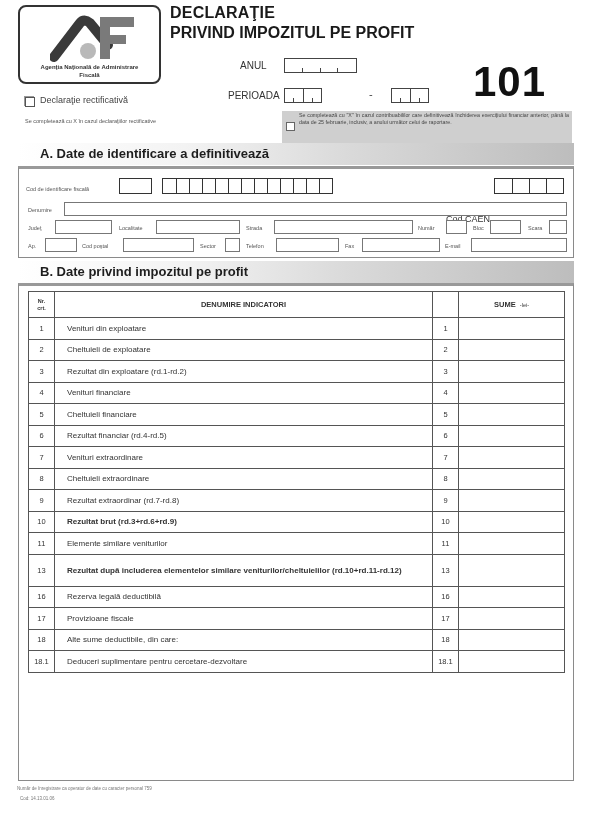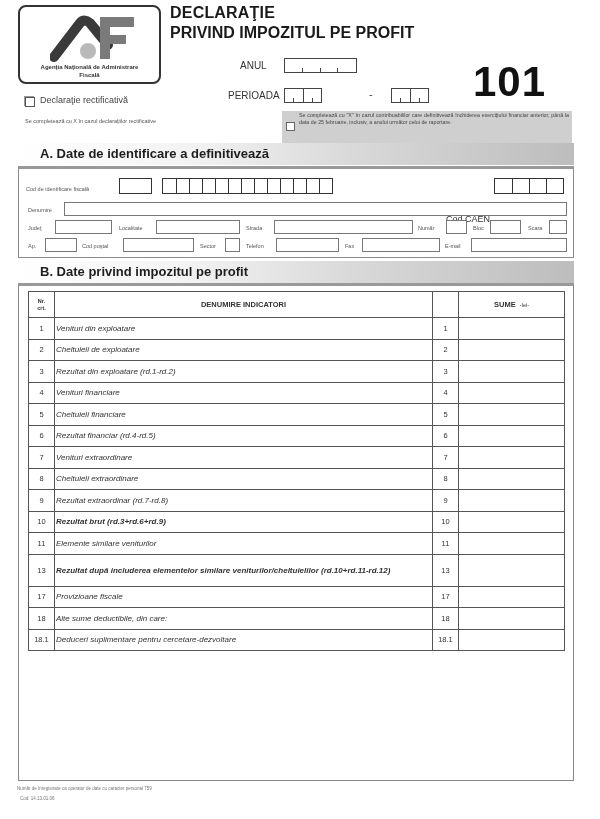--- a/index.html
+++ b/index.html
@@ -49,21 +49,21 @@
   .digit-row .d + .d { border-left: 1px solid #333; }
   .caen-label { position: absolute; left: 446px; top: 182px; font-size: 9px; color: #333; margin-top: 32px; }
 
   
   .sec-b-box { position: absolute; left: 18px; top: 283px; width: 556px; height: 498px; border: 1px solid #8a8a8a; border-top: 3px solid #999; background: #fff; }
   table.ind { position: absolute; left: 28px; top: 291px; width: 537px; border-collapse: collapse; font-size: 8px; color: #333; }
   table.ind td, table.ind th { border: 1px solid #555; }
   table.ind th { height: 26px; font-weight: bold; font-size: 7.5px; color: #333; }
   table.ind td { height: 21.5px; }
   .c-nr { width: 26px; text-align: center; font-size: 7.5px; }
-  .c-name { padding-left: 1px; font-style: italic; }
+  .c-name { padding-left: 12px; }
   .c-rd { width: 26px; text-align: center; font-size: 7.5px; }
   .c-sum { width: 106px; }
   .tall td { height: 32px !important; }
   .bold { font-weight: bold; }
   .th-nr { font-size: 5.5px !important; line-height: 7px; }
   .sume-unit { font-weight: normal; font-size: 5.5px; }
 
   .footer-1 { position: absolute; left: 17px; top: 786px; font-size: 4.5px; color: #777; }
   .footer-2 { position: absolute; left: 20px; top: 796px; font-size: 4.5px; color: #777; }
 </style>
@@ -275,20 +275,26 @@
         <td class="c-rd">11</td>
         <td class="c-sum"></td>
       </tr>
       <tr class="tall">
         <td class="c-nr">13</td>
         <td class="c-name bold">Rezultat după includerea elementelor similare veniturilor/cheltuielilor (rd.10+rd.11-rd.12)</td>
         <td class="c-rd">13</td>
         <td class="c-sum"></td>
       </tr>
       <tr>
+        <td class="c-nr">16</td>
+        <td class="c-name">Rezerva legală deductibilă</td>
+        <td class="c-rd">16</td>
+        <td class="c-sum"></td>
+      </tr>
+      <tr>
         <td class="c-nr">17</td>
         <td class="c-name">Provizioane fiscale</td>
         <td class="c-rd">17</td>
         <td class="c-sum"></td>
       </tr>
       <tr>
         <td class="c-nr">18</td>
         <td class="c-name">Alte sume deductibile, din care:</td>
         <td class="c-rd">18</td>
         <td class="c-sum"></td>

